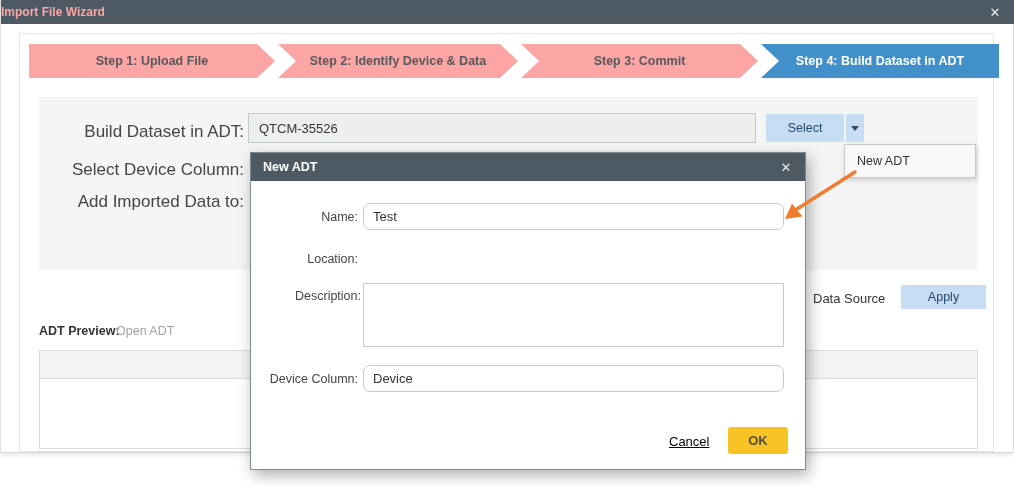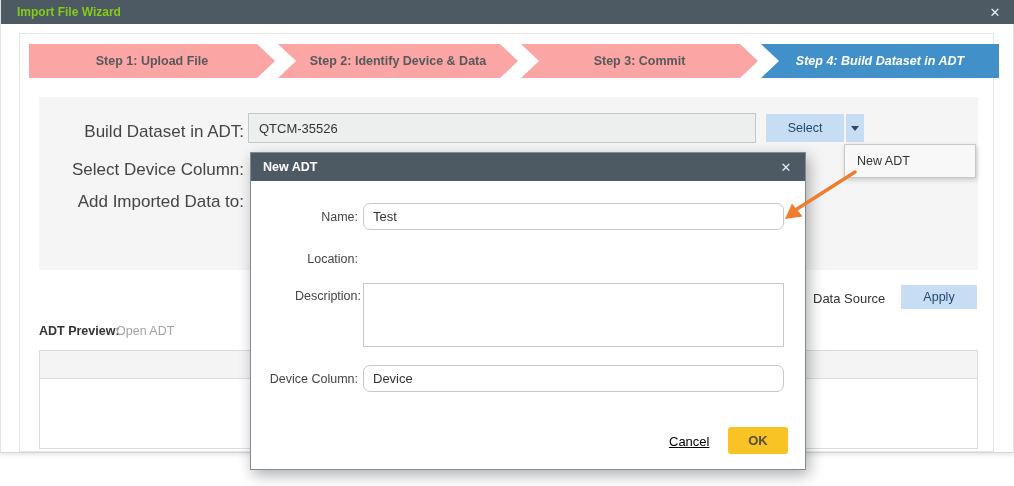--- a/index.html
+++ b/index.html
@@ -6,35 +6,35 @@
   html,body { width:1014px; height:486px; background:#fff;
     font-family:"Liberation Sans", sans-serif; position:relative; overflow:hidden; }
   .abs { position:absolute; }
 
   
   .window { left:0; top:0; width:1014px; height:453px; background:#fff;
     border-left:1px solid #e2e2e2; border-right:1px solid #e2e2e2;
     border-bottom:1px solid #d6d6d6; box-shadow:0 2px 4px rgba(0,0,0,.10); }
   .titlebar { left:0; top:0; width:1014px; height:24px; background:#4d5963;
     display:flex; align-items:center; }
-  .titlebar .title { color:#84cc16; font-size:12px; font-weight:600; padding-left:16px; }
+  .titlebar .title { color:#fca5a5; font-size:12px; font-weight:600; padding-left:0; }
   .titlebar .close { position:absolute; right:8px; top:0; width:24px; height:24px;
     color:#e8ecef; font-size:13px; display:flex; align-items:center; justify-content:center;
     cursor:pointer; }
 
   .inner-panel { left:18px; top:33px; width:975px; height:419px;
     border:1px solid #e6e6e6; background:#fff; }
 
   
   .step { top:44px; height:34px; display:flex; align-items:center; justify-content:center;
     background:#fca5a5; color:#56595c; font-size:12.5px; font-weight:700; }
   .step.mid   { clip-path:polygon(0 0, calc(100% - 18px) 0, 100% 50%, calc(100% - 18px) 100%, 0 100%, 18px 50%); }
   .step.first { clip-path:polygon(0 0, calc(100% - 18px) 0, 100% 50%, calc(100% - 18px) 100%, 0 100%); }
   .step.last  { clip-path:polygon(0 0, 100% 0, 100% 100%, 0 100%, 18px 50%); }
-  .step.active { background:#4190ca; color:#fff;font-style:italic; }
+  .step.active { background:#4190ca; color:#fff; }
   #step1 { left:28px;  width:246px; }
   #step2 { left:277px; width:240px; }
   #step3 { left:520px; width:237px; }
   #step4 { left:760px; width:238px; }
 
   
   .form-panel { left:38px; top:97px; width:939px; height:173px; background:#f4f5f4; }
   .flabel { width:210px; left:33px; text-align:right; font-size:17px; color:#454545; }
   .readonly-input { left:247px; top:113px; width:508px; height:30px; background:#edefee;
     border:1px solid #c3c9c7; font-size:13px; color:#333; padding:0 10px;
@@ -44,21 +44,21 @@
   #select-btn { left:765px; top:114px; width:78px; height:28px; }
   #caret-btn { left:845px; top:114px; width:18px; height:28px; }
   .caret-down { width:0; height:0; border-left:4px solid transparent;
     border-right:4px solid transparent; border-top:5px solid #35475c; }
   .menu { left:843px; top:144px; width:132px; height:34px; background:#f8f8f8;
     border:1px solid #c8c8c8; box-shadow:1px 2px 5px rgba(0,0,0,.18);
     display:flex; align-items:center; font-size:12.5px; color:#333; padding-left:12px;
     cursor:pointer; }
 
   #data-source-text { left:812px; top:291px; font-size:13px; color:#333; }
-  #apply-btn { left:900px; top:285px; width:76px; height:24px; }
+  #apply-btn { left:900px; top:285px; width:85px; height:24px; }
 
   #adt-preview-label { left:38px; top:324px; font-size:12.5px; font-weight:700; color:#333; }
   #open-adt-link { left:115px; top:324px; font-size:12.5px; color:#a3a3a3; }
 
   .preview-table { left:38px; top:350px; width:939px; height:99px; border:1px solid #dcdcdc; background:#fff; }
   .preview-table .thead { height:28px; background:#f4f4f4; border-bottom:1px solid #dcdcdc; }
 
   
   .modal { left:250px; top:152px; width:556px; height:318px; background:#fff;
     border:1px solid #7e8b94; box-shadow:3px 5px 14px rgba(0,0,0,.32); z-index:20; }

